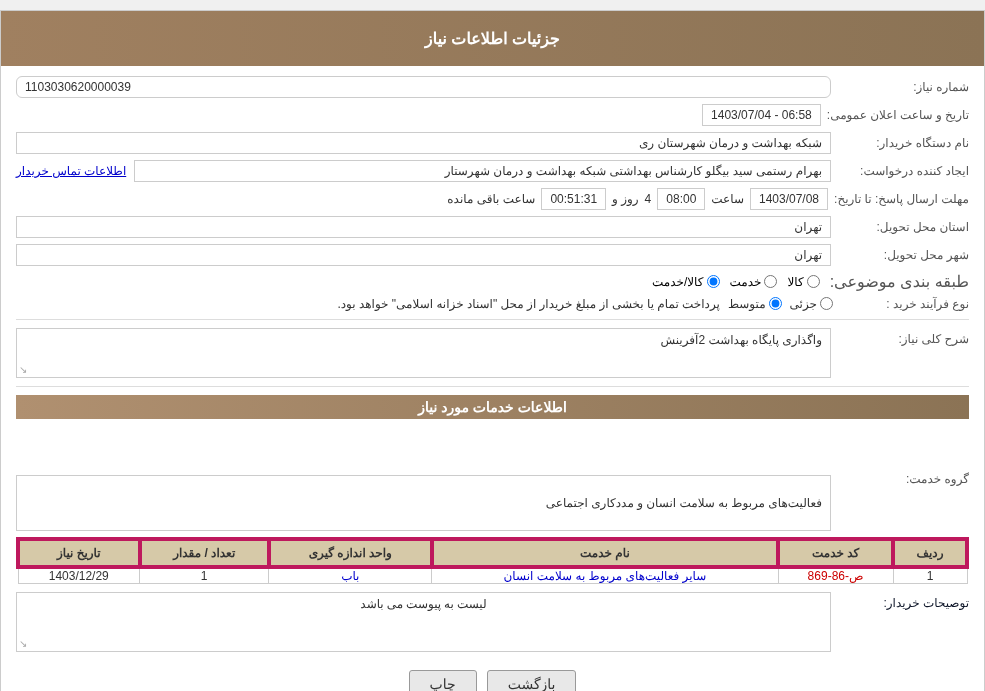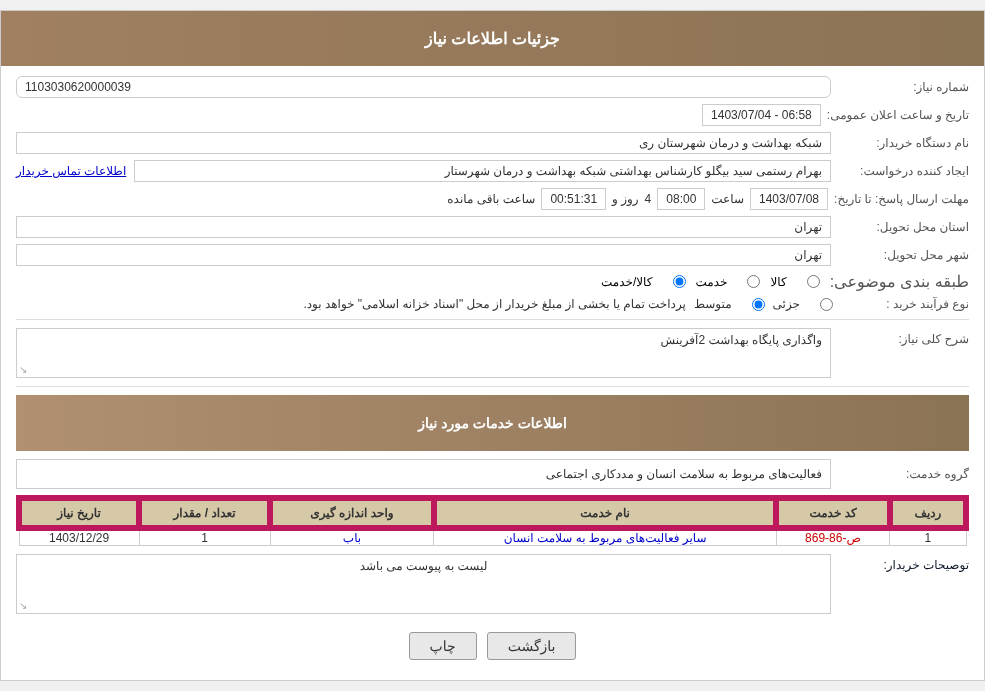--- a/index.html
+++ b/index.html
@@ -23,21 +23,21 @@
       font-size: 16px;
       font-weight: bold;
     }
     .content-area {
       padding: 10px 15px;
     }
     .section-header {
       background: linear-gradient(to left, #8B7355, #b09070);
       color: #fff;
       text-align: center;
-      padding: 20px;
+      padding: 4px;
       font-size: 14px;
       font-weight: bold;
       margin-bottom: 8px;
     }
     .info-row {
       display: flex;
       align-items: center;
       margin-bottom: 6px;
       gap: 8px;
     }
@@ -100,22 +100,22 @@
       margin-bottom: 6px;
     }
     .radio-label-main {
       color: #555;
       font-size: 16px;
       min-width: 130px;
       text-align: right;
     }
     .radio-item {
       display: flex;
-      align-items: center;
-      gap: 20px;
+      align-items: flex-start;
+      gap: 3px;
       font-size: 12px;
     }
     .process-row {
       display: flex;
       align-items: flex-start;
       gap: 6px;
       margin-bottom: 6px;
       font-size: 12px;
       color: #333;
     }
@@ -180,36 +180,37 @@
     }
     .grooh-label {
       color: #555;
       font-size: 12px;
       min-width: 130px;
       text-align: right;
       white-space: nowrap;
     }
     .grooh-value {
       border: 1px solid #ccc;
-      padding: 7px 8px;
+      padding: 20px 8px;
       background: #fff;
       font-size: 12px;
       color: #333;
       flex: 1;
       text-align: right;
+      margin-top: 48px;
     }
     table.services-table {
       width: 100%;
       border-collapse: collapse;
       font-size: 12px;
       margin-bottom: 6px;
     }
     table.services-table th {
       background: #d6c9a8;
-      border: 6px solid #be185d;
+      border: 4px solid #be185d;
       padding: 5px 8px;
       text-align: center;
       color: #333;
     }
     table.services-table td {
       border: 1px solid #ccc;
       padding: 0 8px;
       text-align: center;
       color: #333;
     }
@@ -236,20 +237,21 @@
       border: 1px solid #ccc;
       background: #fff;
       flex: 1;
       min-height: 60px;
       padding: 4px 8px;
       font-size: 12px;
       color: #333;
       text-align: center;
       direction: rtl;
       position: relative;
+      font-family: Liberation Serif, serif;
     }
     .tosih-resize {
       position: absolute;
       bottom: 2px;
       left: 2px;
       font-size: 10px;
       color: #aaa;
     }
     .buttons-row {
       display: flex;

